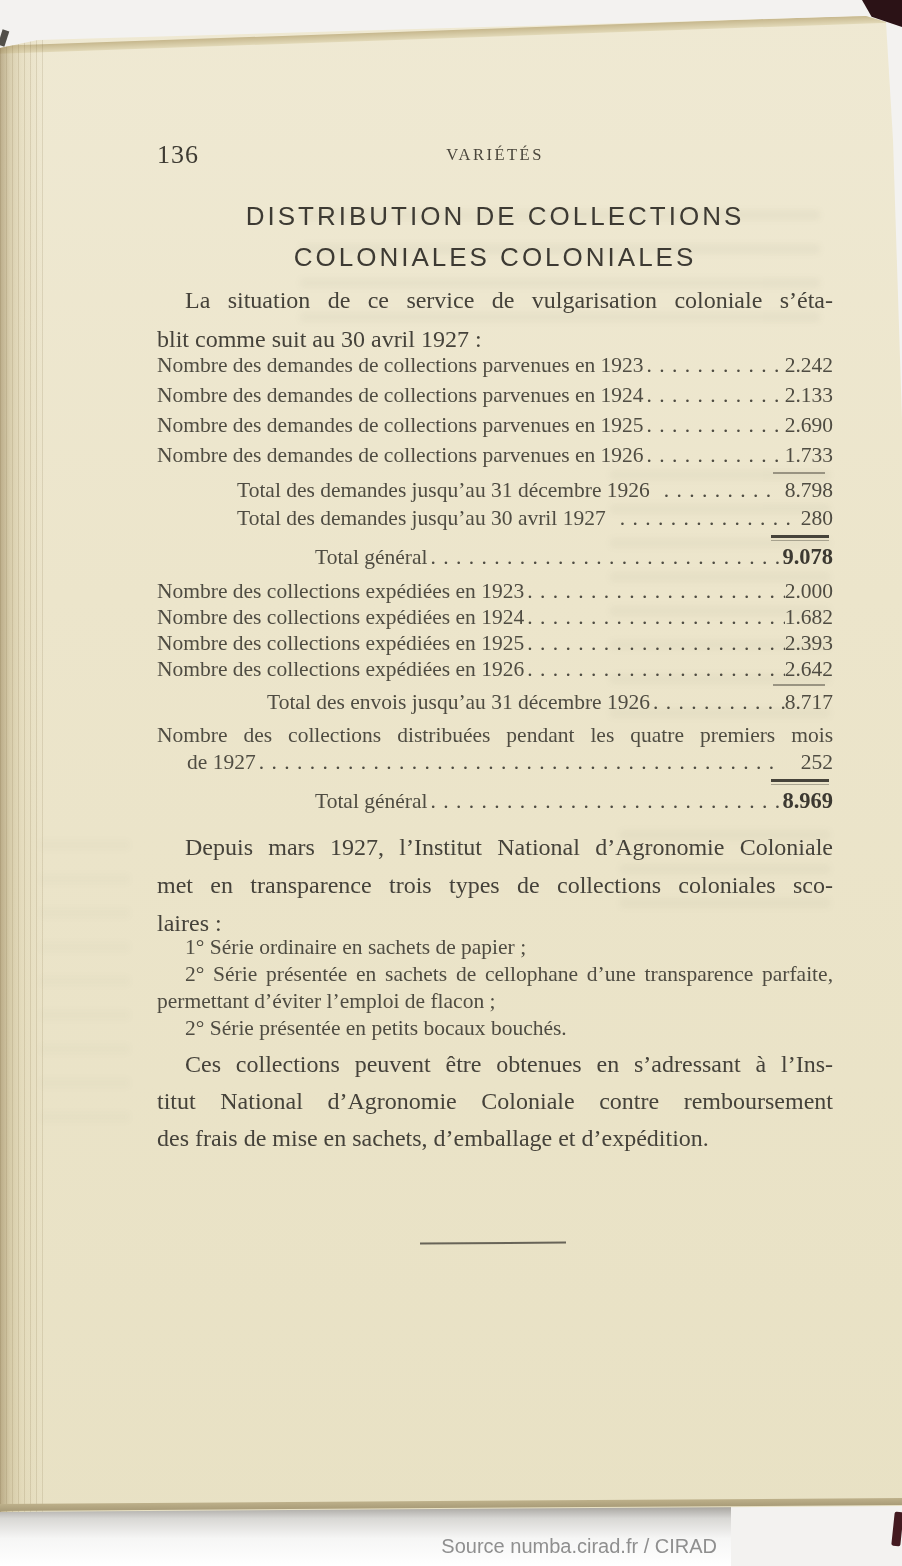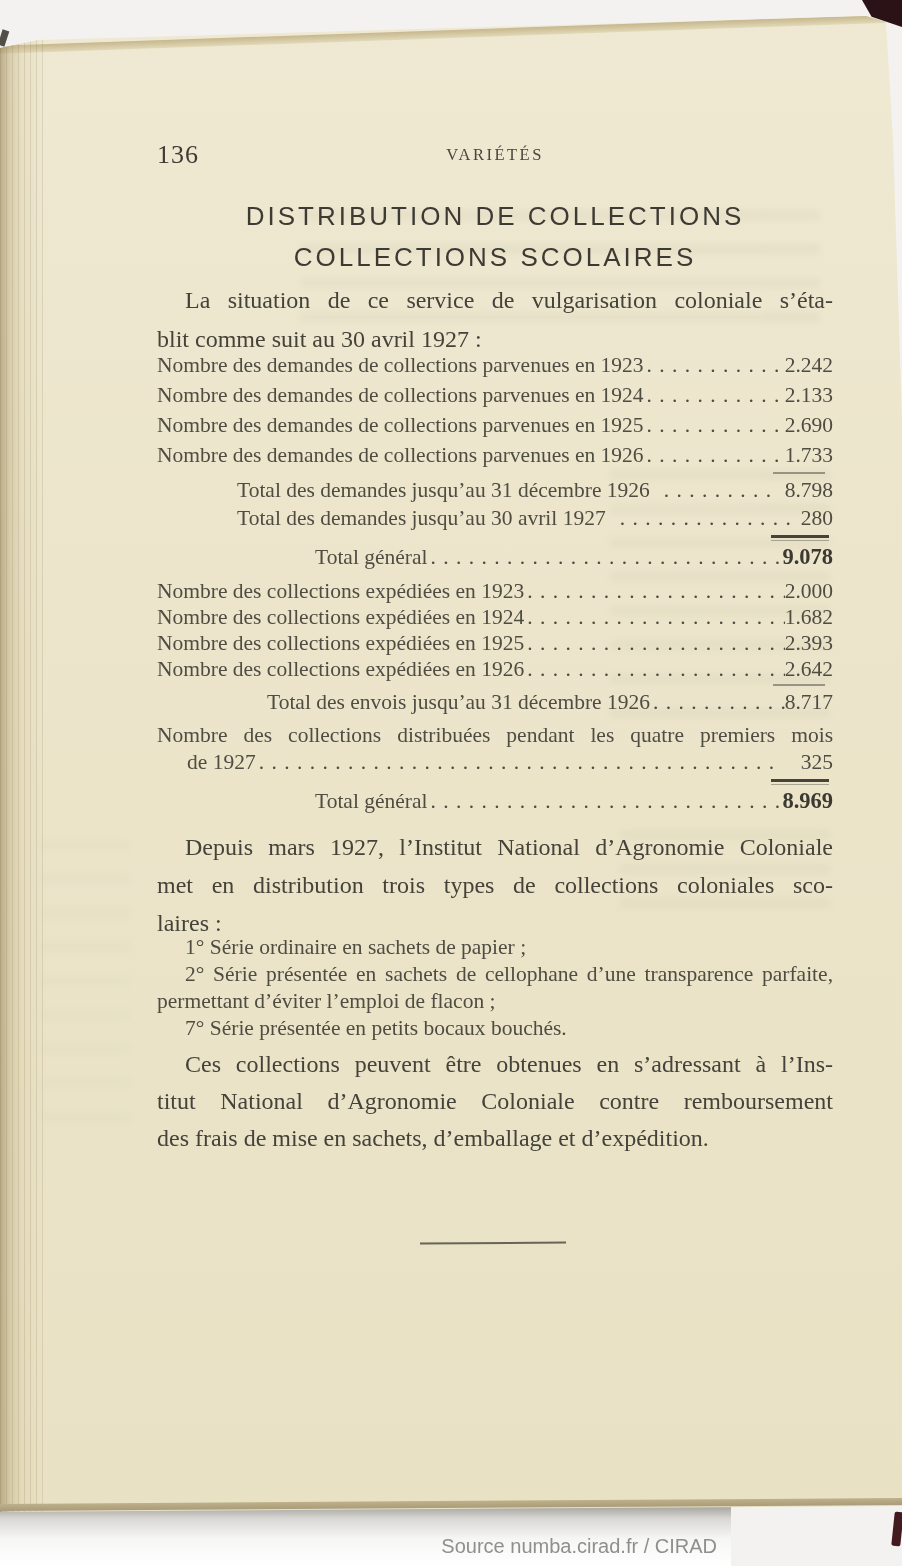--- a/index.html
+++ b/index.html
@@ -112,21 +112,21 @@
 
     <div class="content">
 
       <div class="head">
         <span class="pgnum">136</span>
         <span class="runhead">VARIÉTÉS</span>
       </div>
 
       <div class="title">
         <div>DISTRIBUTION DE COLLECTIONS</div>
-        <div>COLLECTIONS SCOLAIRES</div>
+        <div>COLONIALES COLONIALES</div>
       </div>
 
       <div class="intro">
         <div class="indent jl">La situation de ce service de vulgarisation coloniale s’éta-</div>
         <div>blit comme suit au 30 avril 1927 :</div>
       </div>
 
       <div class="stats">
 
         <div class="trow">
@@ -206,47 +206,47 @@
           <span class="tlabel">Total des envois jusqu’au 31 décembre 1926</span>
           <span class="leader"></span>
           <span class="tval">8.717</span>
         </div>
 
         <div class="mt6">
           <div class="dist-line1">Nombre des collections distribuées pendant les quatre premiers mois</div>
           <div class="trow dist-line2 ind-30">
             <span class="tlabel">de 1927</span>
             <span class="leader"></span>
-            <span class="tval">325</span>
+            <span class="tval">252</span>
           </div>
         </div>
 
         <div class="rrow-thick">
             <span class="rule-thick"></span>
           </div>
 
         <div class="trow tg ind-158">
           <span class="tlabel">Total général</span>
           <span class="leader"></span>
           <span class="tval b">8.969</span>
         </div>
 
       </div>
 
       <div class="para p-depuis">
         <div class="indent jl">Depuis mars 1927, l’Institut National d’Agronomie Coloniale</div>
-        <div class="jl">met en distribution trois types de collections coloniales sco-</div>
+        <div class="jl">met en transparence trois types de collections coloniales sco-</div>
         <div>laires :</div>
       </div>
 
       <div class="series">
         <div class="indent">1° Série ordinaire en sachets de papier ;</div>
         <div class="indent jl">2° Série présentée en sachets de cellophane d’une transparence parfaite,</div>
         <div>permettant d’éviter l’emploi de flacon ;</div>
-        <div class="indent">7° Série présentée en petits bocaux bouchés.</div>
+        <div class="indent">2° Série présentée en petits bocaux bouchés.</div>
       </div>
 
       <div class="para p-ces">
         <div class="indent jl">Ces collections peuvent être obtenues en s’adressant à l’Ins-</div>
         <div class="jl">titut National d’Agronomie Coloniale contre remboursement</div>
         <div>des frais de mise en sachets, d’emballage et d’expédition.</div>
       </div>
 
       <div class="divider"></div>
 

